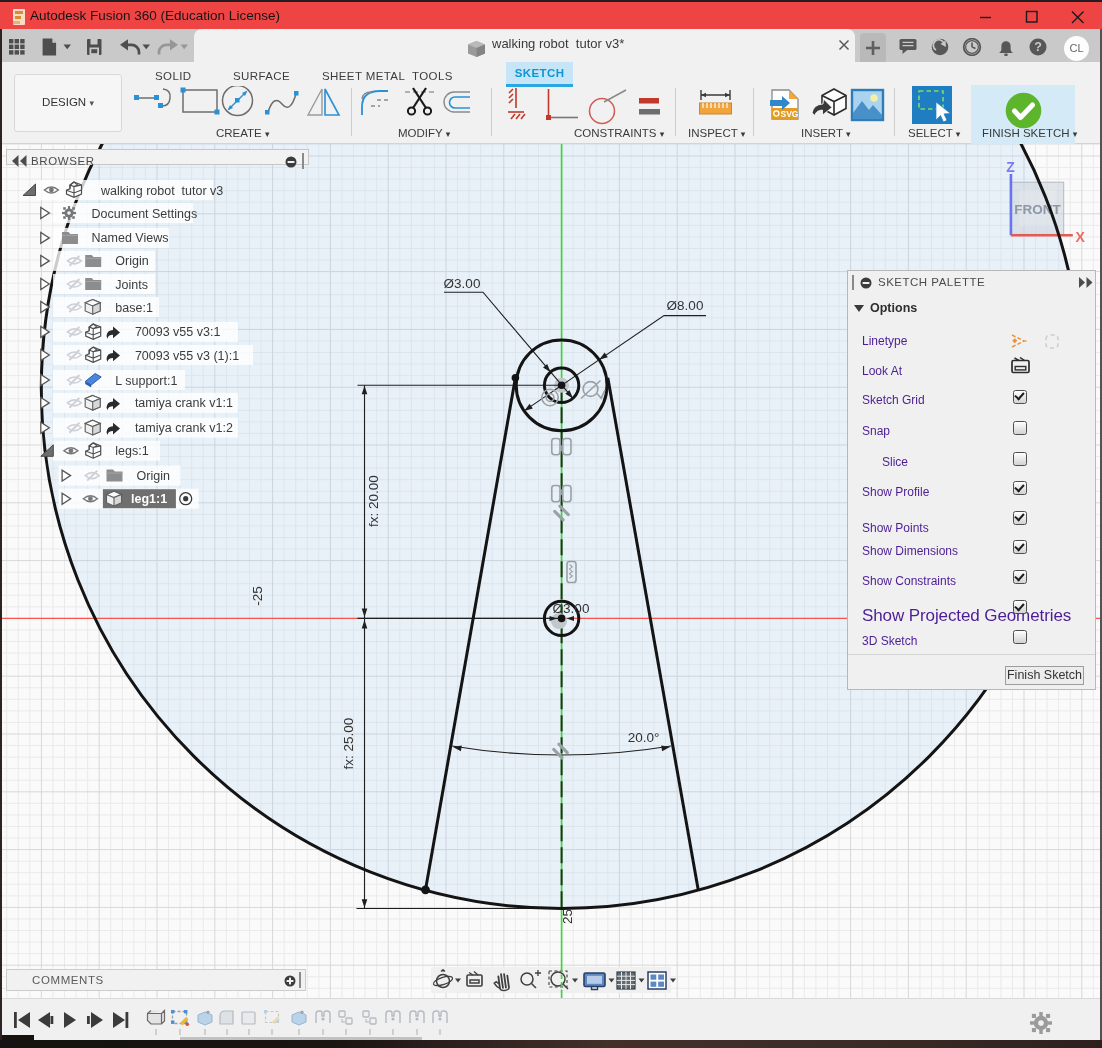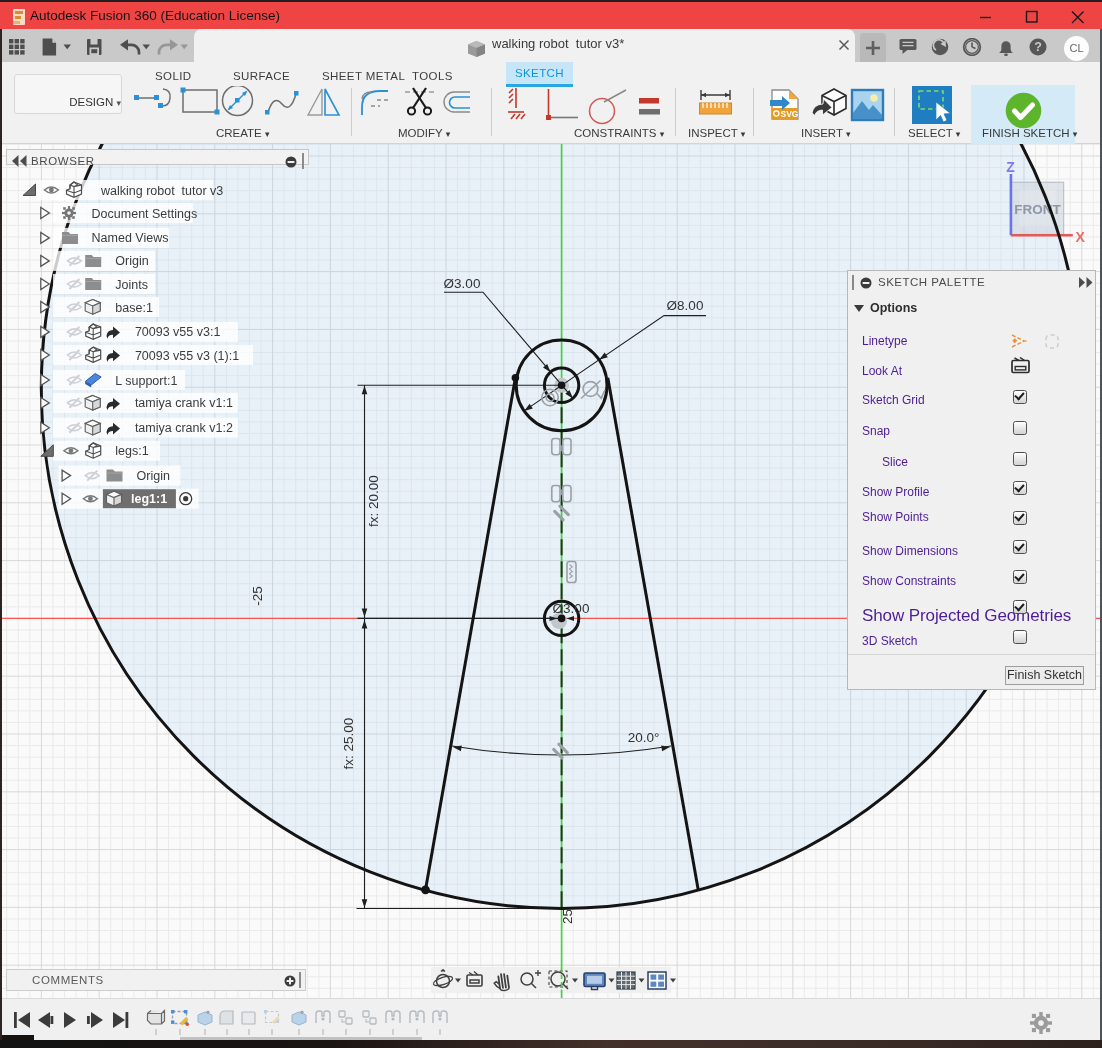--- a/index.html
+++ b/index.html
@@ -11,22 +11,22 @@
   #titletext{position:absolute;left:30px;top:6px;font-size:13.5px;color:#151515;}
   
   #appbar{position:absolute;left:0;top:29px;width:1102px;height:33px;background:#c9c9c9;}
   #doctab{position:absolute;left:194px;top:29px;width:661px;height:33px;background:#f1f1f1;border-radius:8px 8px 0 0;}
   #plusbtn{position:absolute;left:860px;top:33px;width:26px;height:29px;background:#b9b9b9;border-radius:4px 4px 0 0;}
   
   #ribbon{position:absolute;left:0;top:62px;width:1102px;height:82px;background:#f1f1f1;border-bottom:1px solid #d4d4d4;box-sizing:border-box;}
   .rtab{position:absolute;top:8px;font-size:11.5px;color:#3c3c3c;letter-spacing:0.4px;}
   .seclabel{position:absolute;top:65px;font-size:11.5px;color:#3a3a3a;white-space:nowrap;}
   .rsep{position:absolute;top:26px;width:1px;height:48px;background:#cdcdcd;}
-  #designbox{position:absolute;left:14px;top:12px;width:108px;height:40px;background:#f6f6f6;border:1px solid #d8d8d8;border-radius:3px;box-sizing:border-box;text-align:right;line-height:55px;font-size:11.5px;color:#333;}
-  #sketchtab{position:absolute;left:506px;top:0px;width:67px;height:22px;background:#c6e6f8;color:#0b96d5;font-size:11.5px;letter-spacing:0.4px;text-align:center;line-height:22px;}
+  #designbox{position:absolute;left:14px;top:12px;width:108px;height:58px;background:#f6f6f6;border:1px solid #d8d8d8;border-radius:3px;box-sizing:border-box;text-align:center;line-height:55px;font-size:11.5px;color:#333;}
+  #sketchtab{position:absolute;left:506px;top:0px;width:67px;height:22px;background:#c6e6f8;color:#0b96d5;font-size:11.5px;letter-spacing:0.4px;text-align:center;line-height:22px;font-weight:bold;}
   #sketchunderline{position:absolute;left:506px;top:22px;width:67px;height:3px;background:#2aa7e0;}
   #finishtile{position:absolute;left:971px;top:23px;width:104px;height:59px;background:#d5eaf7;}
   
   #browserhdr{position:absolute;left:6px;top:149px;width:303px;height:16px;background:#f2f2f2;border:1px solid #c6c6c6;box-sizing:border-box;}
   #palette{position:absolute;left:847px;top:270px;width:249px;height:420px;background:#f0f0f0;border:1px solid #b8b8b8;box-sizing:border-box;}
   .plabel{position:absolute;left:14px;font-size:12px;color:#4c1d95;}
   .cb{position:absolute;left:164.5px;width:12px;height:12px;border:1.4px solid #4f4f4f;border-radius:2.5px;background:linear-gradient(#ffffff,#d2d2d2);}
   .cb.ck::after{content:"";position:absolute;left:1.8px;top:1.6px;width:7px;height:4.2px;border-left:2.1px solid #1f1f1f;border-bottom:2.1px solid #1f1f1f;transform:rotate(-48deg);}
   #comments{position:absolute;left:6px;top:969px;width:300px;height:22px;background:#f1f1f1;border:1px solid #cccccc;box-sizing:border-box;}
   #navbar{position:absolute;left:431px;top:967px;width:240px;height:26px;background:#f0f0f0;}
@@ -511,21 +511,21 @@
     <svg class="abs" style="left:6px;top:33px;" width="12" height="10" viewBox="0 0 12 10">
         <polygon points="0,1 10,1 5,8" fill="#3a3a3a"></polygon>
       </svg>
     <div class="abs" style="left:22px;top:30px;font-size:12.5px;font-weight:bold;color:#2e2e2e;">Options</div>
     <div class="plabel" style="top:63px;">Linetype</div>
     <div class="plabel" style="top:92.5px;">Look At</div>
     <div class="plabel" style="top:122px;">Sketch Grid</div>
     <div class="plabel" style="top:153px;">Snap</div>
     <div class="plabel" style="top:184px;margin-left:20px;">Slice</div>
     <div class="plabel" style="top:213.5px;">Show Profile</div>
-    <div class="plabel" style="top:239px;">Show Points</div>
+    <div class="plabel" style="top:250px;">Show Points</div>
     <div class="plabel" style="top:272.5px;">Show Dimensions</div>
     <div class="plabel" style="top:302.5px;">Show Constraints</div>
     <div class="plabel" style="top:335px;font-size:17px;letter-spacing:-0.1px;">Show Projected Geometries</div>
     <div class="plabel" style="top:362.5px;">3D Sketch</div>
     <svg class="abs" style="left:163px;top:60px;" width="50" height="20" viewBox="0 0 50 20">
       <g stroke="#e8923c" stroke-width="1.4" fill="none">
         <path d="M1 4 L13 10 M1 16 L13 10" stroke-dasharray="4 2"></path>
         <path d="M13 10 h4" stroke-dasharray="2.5 2"></path>
       </g>
       <rect x="2" y="8" width="3.6" height="3.6" fill="#e8923c" transform="rotate(45 3.8 9.8)"></rect>

